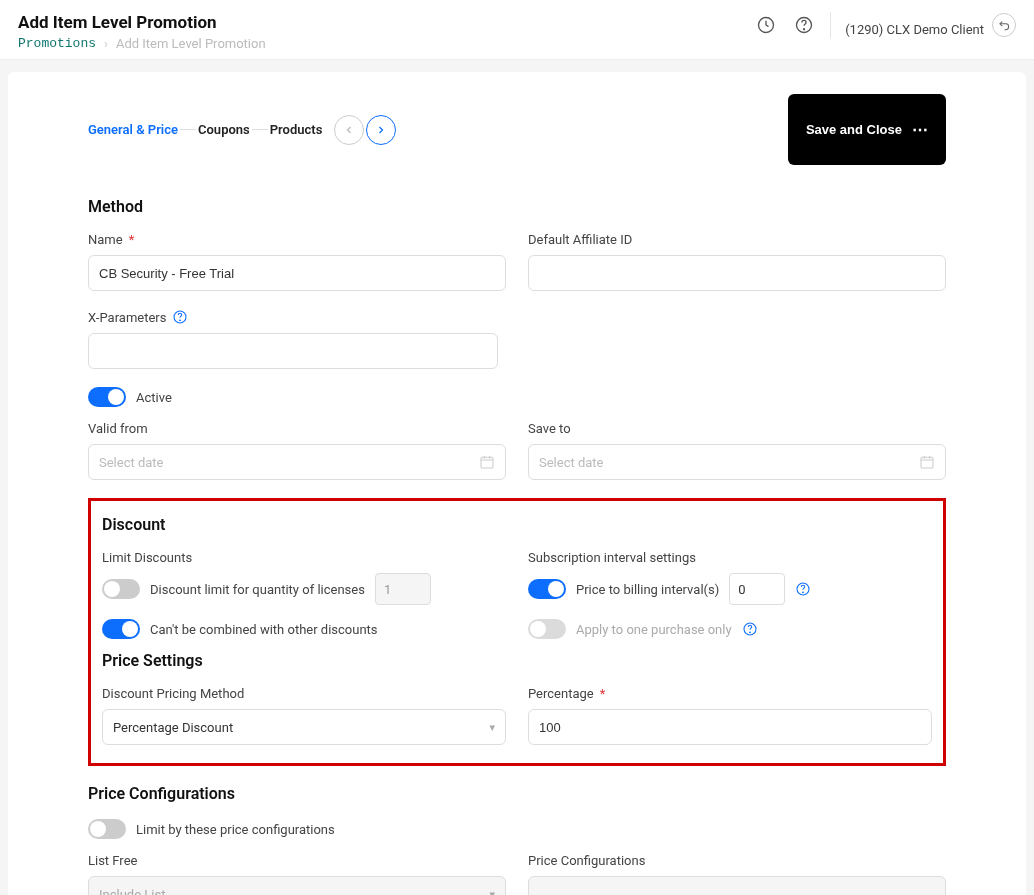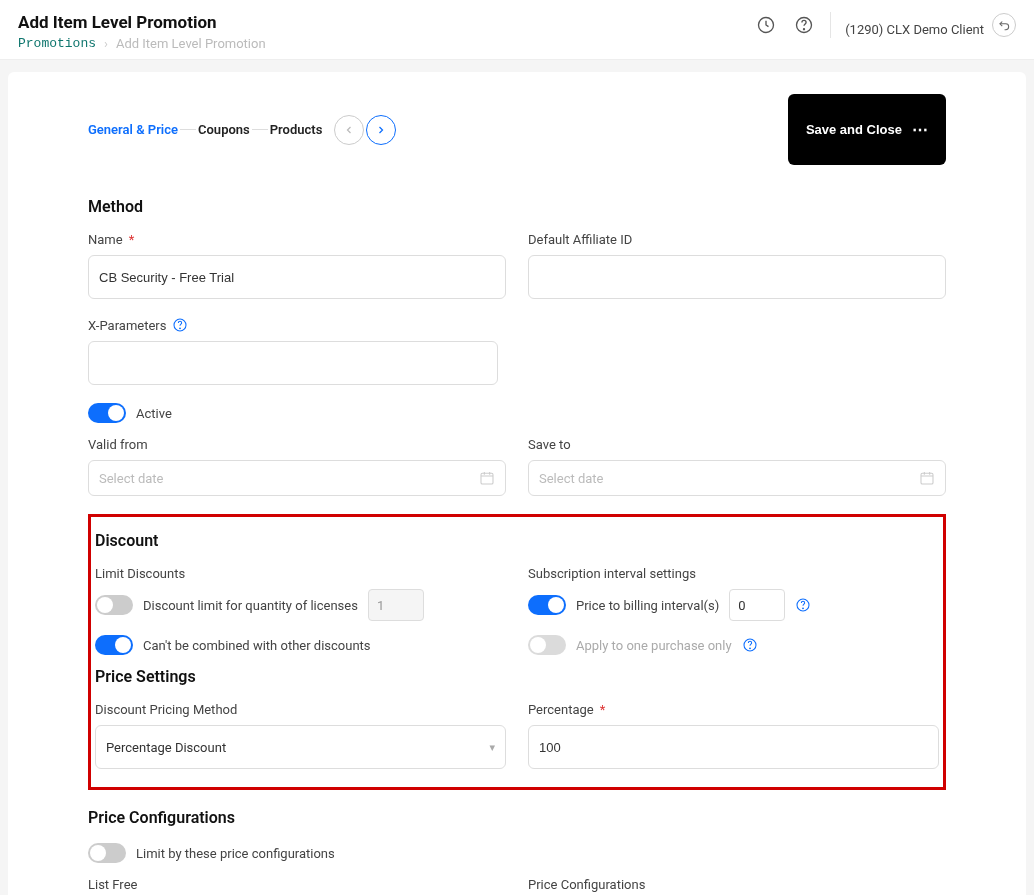--- a/index.html
+++ b/index.html
@@ -48,40 +48,40 @@
     .nav-btn.inactive { color:#bbb; }
     .save-btn { background:#000; color:#fff; border:none; padding: 26px 18px; border-radius: 6px; font-weight:600; font-size:13px; cursor:pointer; display:flex; align-items:center; gap:10px;}
     .save-btn .dots::after{content:"\22EF"; font-size:16px;}
     .section-title { font-size: 16px; font-weight: 600; color:#111; margin: 12px 0 16px; }
     .row2 { display:flex; gap: 22px; margin-bottom: 18px;}
     .col { flex:1; display:flex; flex-direction:column; }
     .field-label { font-size: 13px; color:#444; margin-bottom: 8px; display:flex; align-items:center; gap:6px;}
     .req { color:#d33; }
     .help-icon { width:16px; height:16px; display:inline-flex; align-items:center; justify-content:center; color:#0d6efd;}
     .text-input, .select-input {
-      width:100%; height: 44px; border:1px solid #ddd; border-radius:6px; padding: 0 10px;
+      width:100%; height: 36px; border:1px solid #ddd; border-radius:6px; padding: 0 10px;
       font-size: 13px; color:#333; background:#fff; outline:none;
     }
     .text-input::placeholder { color:#bbb; }
     .select-input { display:flex; align-items:center; justify-content:space-between; cursor:pointer; }
     .select-input.disabled, .text-input.disabled{ background:#f5f5f5; color:#aaa; }
     .select-arrow { color:#aaa; font-size:11px;}
     .toggle-row{ display:flex; align-items:center; gap:10px; margin: 6px 0 14px; font-size:13px; color:#444;}
     .toggle { width:38px; height:20px; border-radius:20px; position:relative; cursor:pointer; flex-shrink:0;}
     .toggle .knob { width:16px; height:16px; border-radius:50%; background:#fff; position:absolute; top:2px; }
     .toggle.on{ background:#0d6efd;} .toggle.on .knob{ right:2px; }
     .toggle.off{ background:#ccc;} .toggle.off .knob{ left:2px; }
     .toggle.disabled{ opacity:0.7; cursor:default;}
     .sub-label{ font-size:13px; color:#444;}
     .num-box { width:56px; height:32px; border:1px solid #ddd; border-radius:4px; padding:0 8px; font-size:13px; display:flex; align-items:center;}
     .num-box.disabled{ background:#f5f5f5; color:#999;}
     .date-wrap{ display:flex; align-items:center; gap:8px; border:1px solid #ddd; border-radius:6px; height:36px; padding: 0 10px; justify-content:space-between; cursor:pointer;}
     .date-wrap .ph{ color:#bbb; font-size:13px;}
     .cal-icon{ color:#ccc; width:16px; height:16px; display:flex;}
-    .discount-box { border: 3px solid #d00000; padding: 14px 4px 18px; margin-top: 18px; margin-bottom: 18px;}
+    .discount-box { border: 3px solid #d00000; padding: 14px 11px 18px; margin-top: 18px; margin-bottom: 18px;}
     .toggle-inline{ display:flex; align-items:center; gap:10px;}
     .muted{ color:#aaa;}
     svg{display:block;}
     .narrow-col { max-width: 410px;}
   </style>
 </head>
 <body>
 
 <div class="top-header">
   <div class="title-area">

